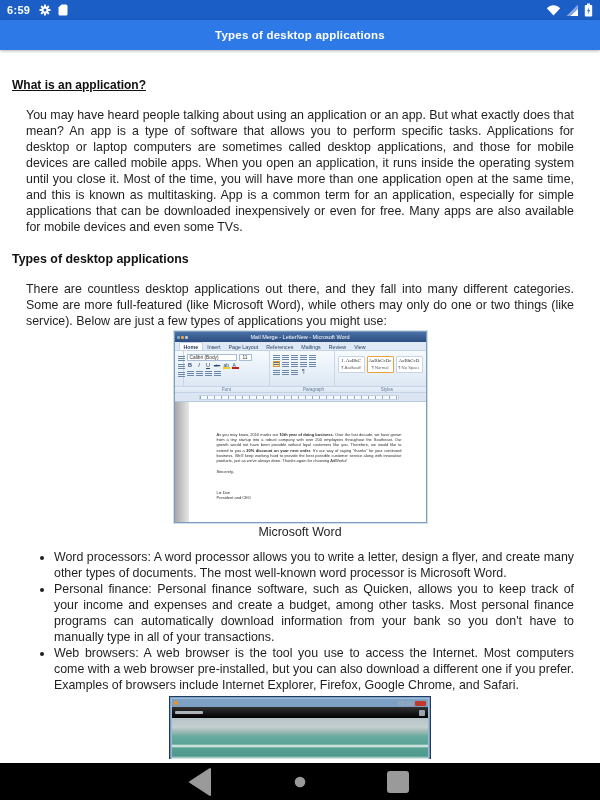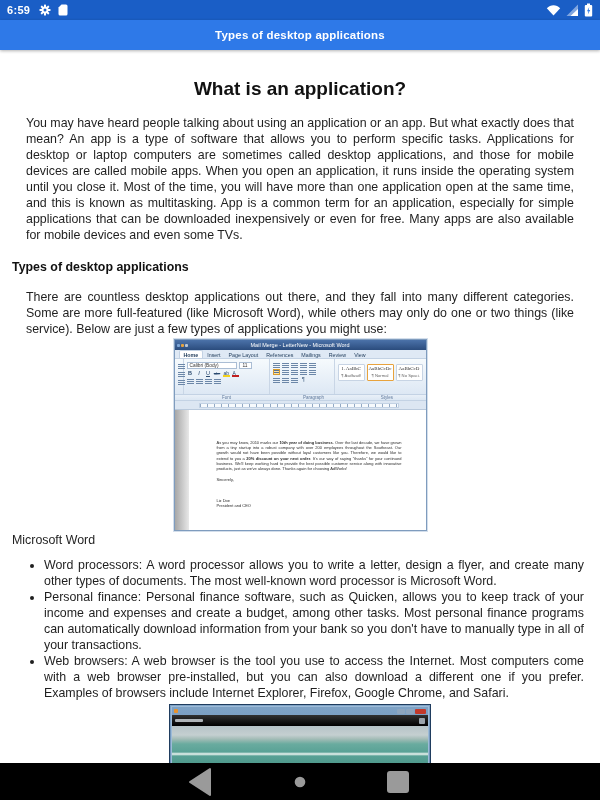--- a/index.html
+++ b/index.html
@@ -13,25 +13,25 @@
   .sb-ic { margin-right:7px; display:flex; align-items:center; }
   .sb-right { margin-left:auto; display:flex; align-items:center; gap:5px; }
 
   
   .app-bar { height:30px; background:#2e79e8; display:flex; align-items:center;
     justify-content:center; box-shadow:0 1px 3px rgba(0,0,0,.3); position:relative; z-index:5; }
   .app-title { color:#fff; font-weight:bold; font-size:11.5px; letter-spacing:.2px; }
 
   
   .content { padding:0 12px; height:713px; overflow:hidden; background:#fff; }
-  .h-main { font-size:19px; font-weight:bold; color:#111; text-align:center; margin:28px 0 0; }
+  .h-main { font-size:12px; font-weight:bold; color:#111; text-align:left; margin:28px 0 0;text-decoration:underline; }
   .para { font-size:12.4px; line-height:16px; color:#1f1f1f; text-align:justify; margin:15px 14px 0; }
   .h-sub { font-size:12.4px; font-weight:bold; color:#111; margin:17px 0 0; }
-  .caption { font-size:12.4px; color:#1f1f1f; margin:2px 0 0; }
-  ul.blist { margin:10px 4px 0; padding-left:28px; }
+  .caption { font-size:12.4px; color:#1f1f1f; margin:2px 0 0;text-align:center; }
+  ul.blist { margin:10px 14px 0; padding-left:28px; }
   ul.blist li { font-size:12.4px; line-height:16px; color:#1f1f1f; text-align:justify; }
 
   
   .word { width:253px; margin:2px auto 0; border:1px solid #7f9cbe; background:#fff;
     box-shadow:0 0 0 1px #d3deeb; }
   .w-title { height:10px; background:linear-gradient(#4b72a9,#2b4c7d); display:flex;
     align-items:center; position:relative; }
   .w-qat { display:flex; gap:1px; margin-left:2px; }
   .w-qat i { width:3px; height:3px; border-radius:1px; display:block; }
   .w-title-text { position:absolute; left:0; right:0; text-align:center; color:#fff;

